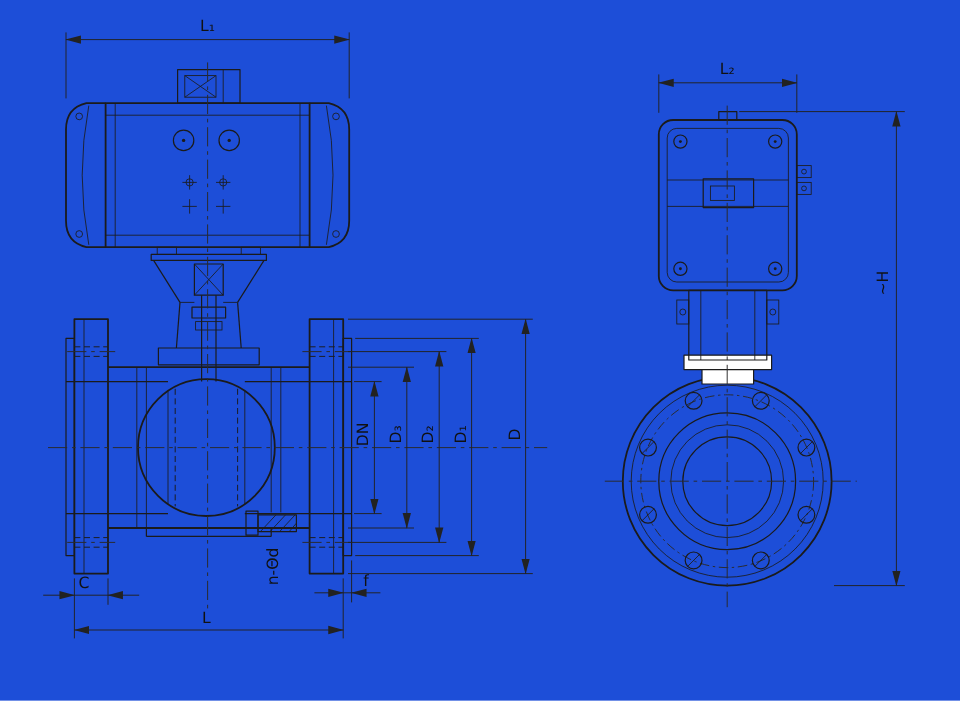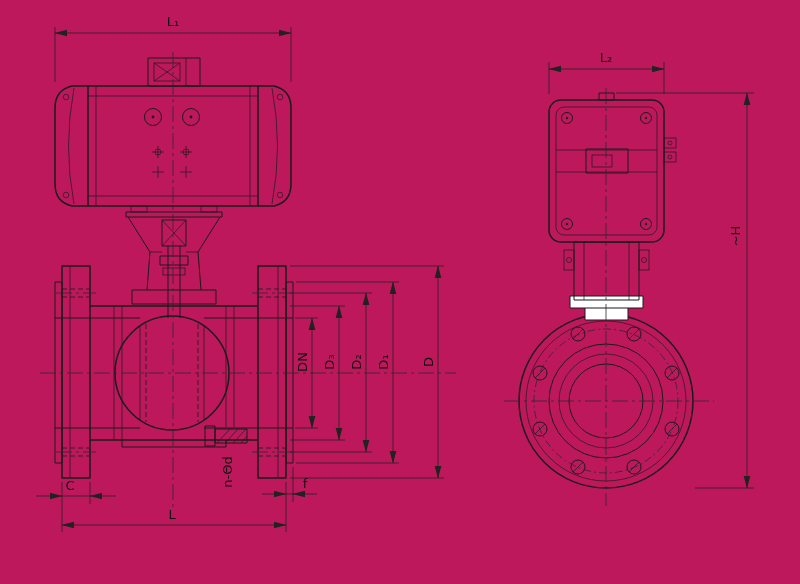--- a/index.html
+++ b/index.html
@@ -1,16 +1,16 @@
 <!DOCTYPE html>
 <html><head>
 <meta charset="utf-8">
 <style>
   html,body{margin:0;padding:0;background:#ffffff;}
-  .stage{position:relative;width:800px;height:584px;background:#be185d;overflow:hidden;
+  .stage{position:relative;width:800px;height:584px;background:#1d4ed8;overflow:hidden;
          font-family:"DejaVu Sans",sans-serif;}
   svg{display:block}
   
   .s15{stroke:#1b1b1b;stroke-width:1.5;fill:none;stroke-linejoin:round}
   .s10{stroke:#1b1b1b;stroke-width:1;fill:none;stroke-linejoin:round}
   .s07{stroke:#1b1b1b;stroke-width:.7;fill:none}
   .dash{stroke:#1b1b1b;stroke-width:.8;fill:none;stroke-dasharray:5 3}
   .cl{stroke:#2a2a2a;stroke-width:.8;fill:none;stroke-dasharray:16 4 3 4}
   .bc{stroke:#2a2a2a;stroke-width:.8;fill:none;stroke-dasharray:8 3 2 3}
   .dim{stroke:#222222;stroke-width:.8;fill:none}

